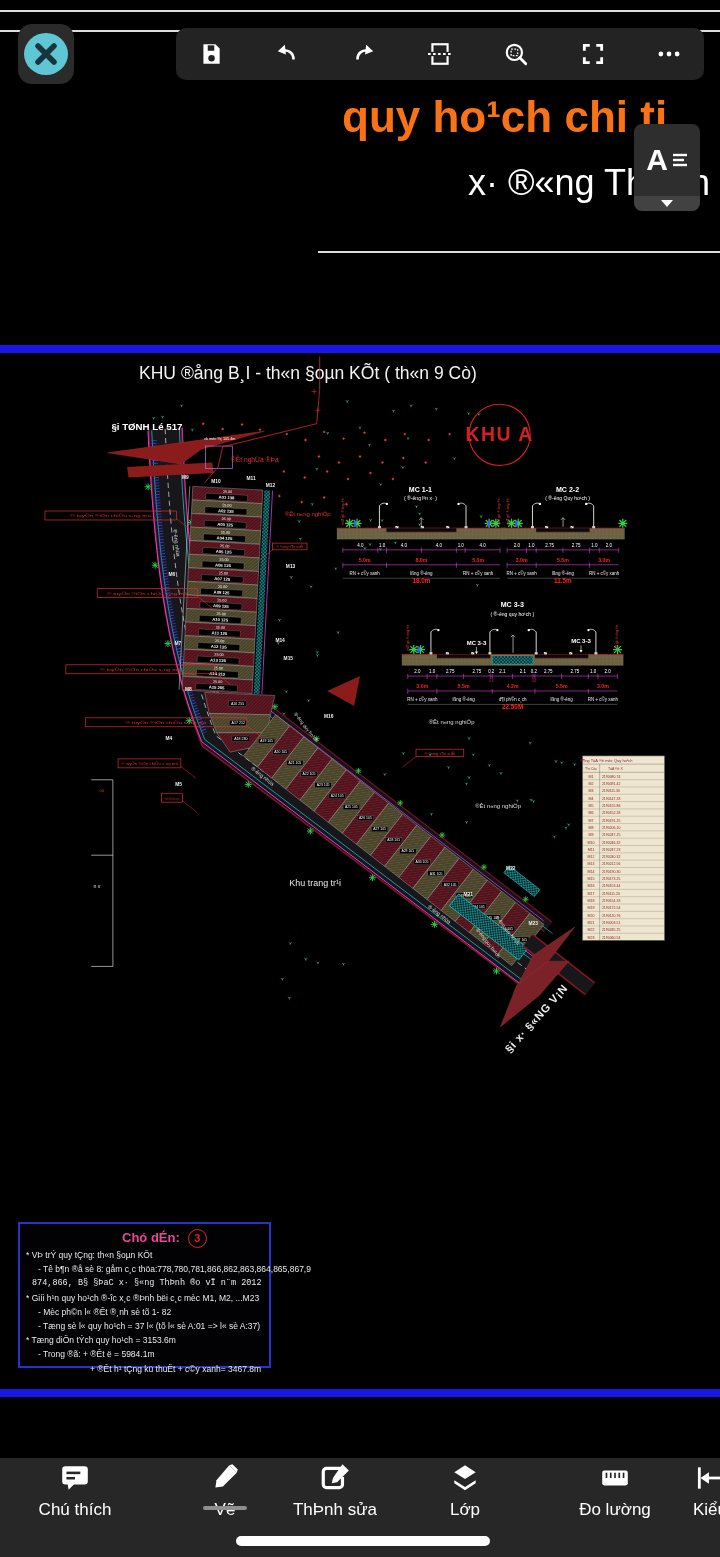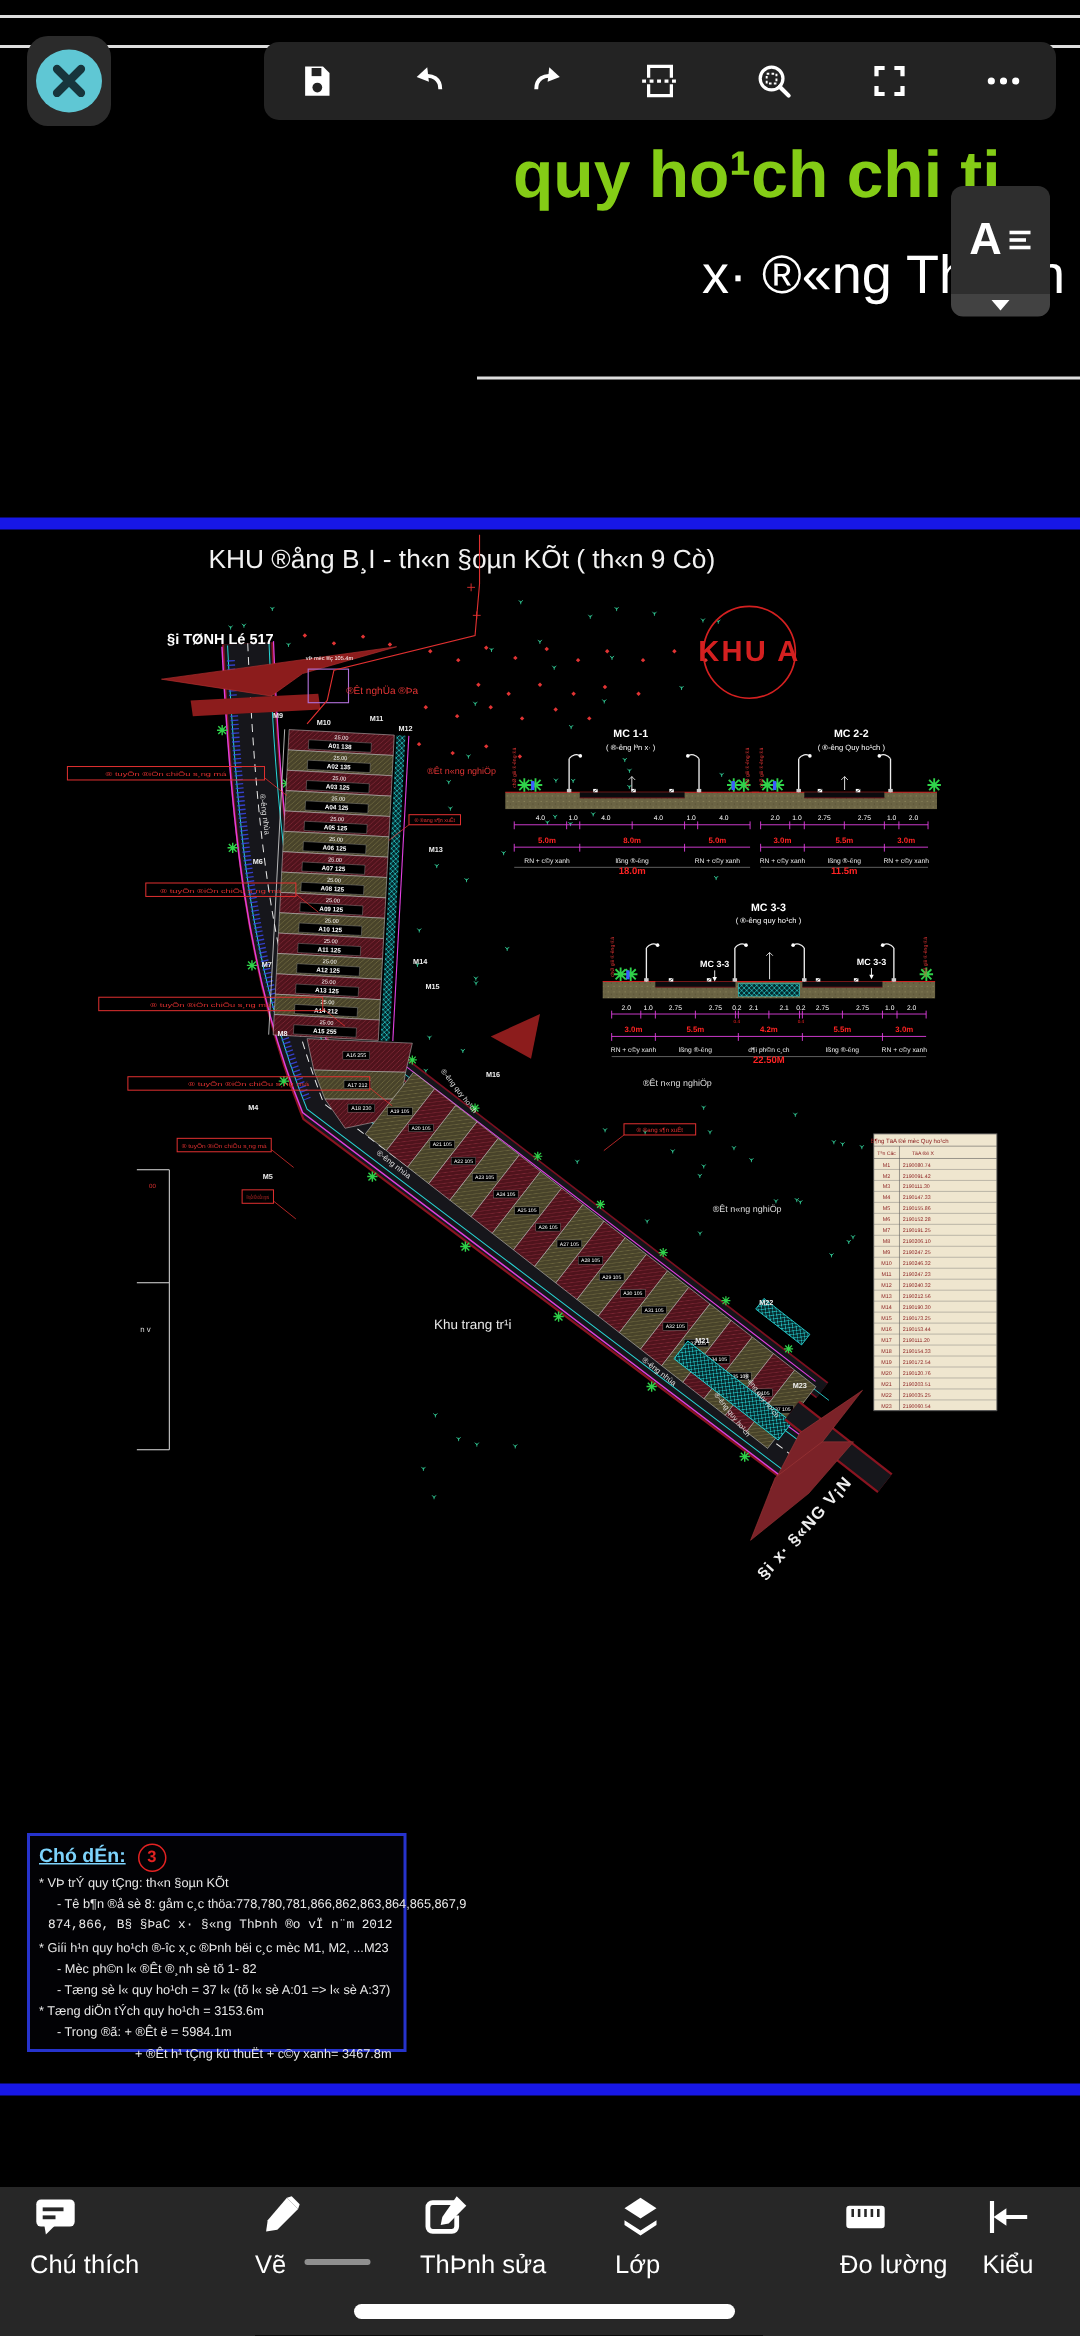--- a/index.html
+++ b/index.html
@@ -5,43 +5,43 @@
   html,body{margin:0;padding:0;background:#000;}
   body{width:720px;height:1557px;position:relative;overflow:hidden;
        font-family:"Liberation Sans",sans-serif;-webkit-font-smoothing:antialiased;}
   .abs{position:absolute;}
   .hline{position:absolute;background:#ddd;height:2px;}
   
   .close-btn{left:18px;top:24px;width:56px;height:60px;border-radius:14px;background:#2b2b2b;}
   .toolbar{left:176px;top:28px;width:528px;height:52px;border-radius:10px;background:#232323;
            display:flex;align-items:center;justify-content:space-between;padding:0 22px;box-sizing:border-box;}
   .tbicon{width:26px;height:26px;display:flex;align-items:center;justify-content:center;}
-  .title1{left:342px;top:92px;width:378px;height:54px;color:#84cc16;font-size:44px;font-weight:bold;
+  .title1{left:342px;top:92px;width:378px;height:54px;color:#f97316;font-size:44px;font-weight:bold;
           white-space:nowrap;overflow:hidden;}
   .title2{left:468px;top:162px;width:252px;height:44px;color:#fff;font-size:36px;
           white-space:nowrap;overflow:hidden;}
   .a-btn{left:634px;top:124px;width:66px;height:72px;background:#2e2e2e;border-radius:8px 8px 0 0;
          display:flex;align-items:center;justify-content:center;gap:4px;color:#fff;}
   .a-btn .aglyph{font-size:30px;font-weight:bold;}
   .a-strip{left:634px;top:196px;width:66px;height:15px;background:#424242;border-radius:0 0 8px 8px;
            display:flex;align-items:center;justify-content:center;}
   .tri-down{width:0;height:0;border-left:6px solid transparent;border-right:6px solid transparent;
             border-top:7px solid #fff;}
   .blueband{position:absolute;left:0;width:720px;height:8px;background:#1717e6;}
   
   .notes{left:18px;top:1222px;width:253px;height:146px;border:2px solid #2633cc;background:#020205;
          padding:4px 4px 2px 6px;box-sizing:border-box;}
-  .notes-title{color:#7dd3fc;font-size:13px;font-weight:bold;text-decoration:underline;}
+  .notes-title{color:#ec4899;font-size:13px;font-weight:bold;margin-left:96px;}
   .notes-circle{display:inline-block;width:17px;height:17px;border:1.5px solid #e32222;border-radius:50%;
                 color:#e32222;font-size:11px;font-weight:bold;text-align:center;line-height:17px;margin-left:8px;}
   .nline{color:#e9e9e9;font-size:8.5px;line-height:14.2px;white-space:nowrap;}
   .in1{margin-left:12px;} .in2{margin-left:6px;font-family:Liberation Mono, monospace;} .in3{margin-left:64px;}
   
   .bottomnav{left:0;top:1458px;width:720px;height:99px;background:#272727;}
-  .navitem{position:absolute;top:1462px;width:110px;display:flex;flex-direction:column;align-items:flex-start;}
+  .navitem{position:absolute;top:1462px;width:110px;display:flex;flex-direction:column;align-items:center;}
   .navlabel{color:#fff;font-size:17px;margin-top:6px;white-space:nowrap;}
   .ve-underline{left:203px;top:1506px;width:44px;height:4px;background:#8f8f8f;border-radius:2px;}
   .homepill{left:236px;top:1536px;width:254px;height:10px;background:#fff;border-radius:5px;z-index:50;}
 </style>
 </head>
 <body>
 
 <div class="hline" style="left:0;top:10px;width:720px;"></div>
 <div class="hline" style="left:0;top:30px;width:720px;"></div>
 <div class="hline" style="left:318px;top:251px;width:402px;height:1.5px;"></div>

